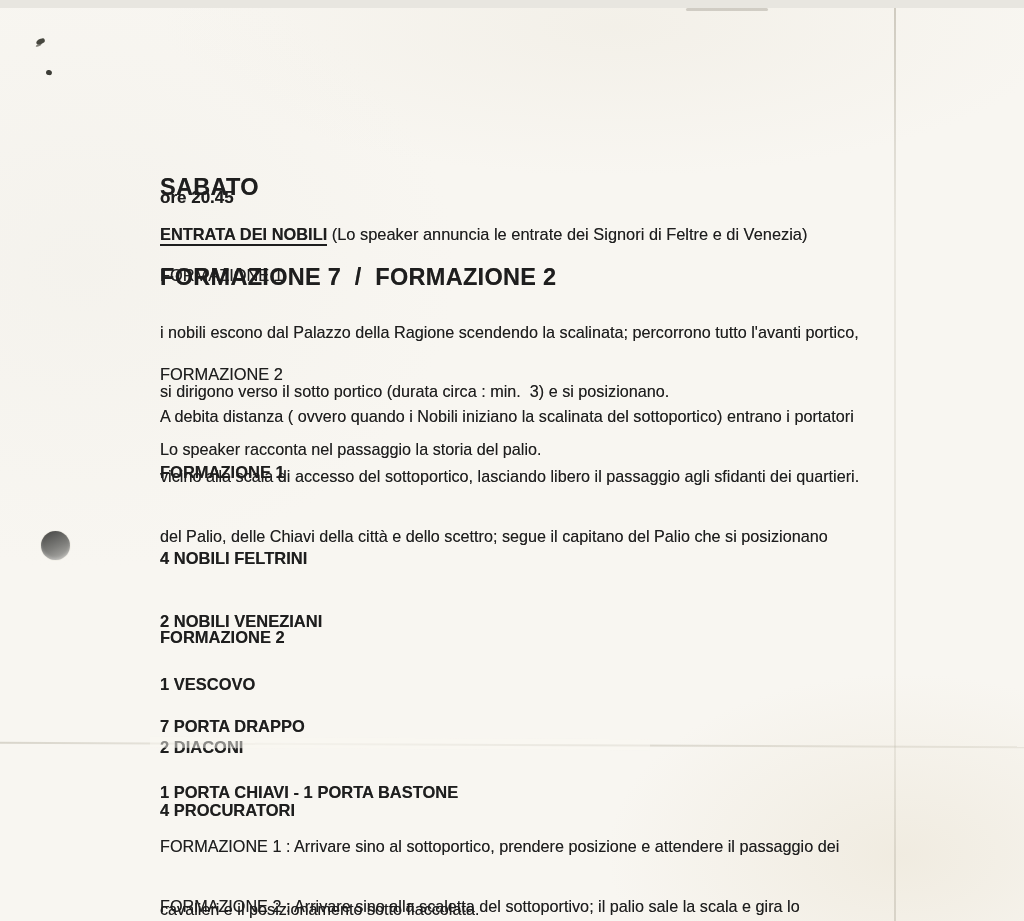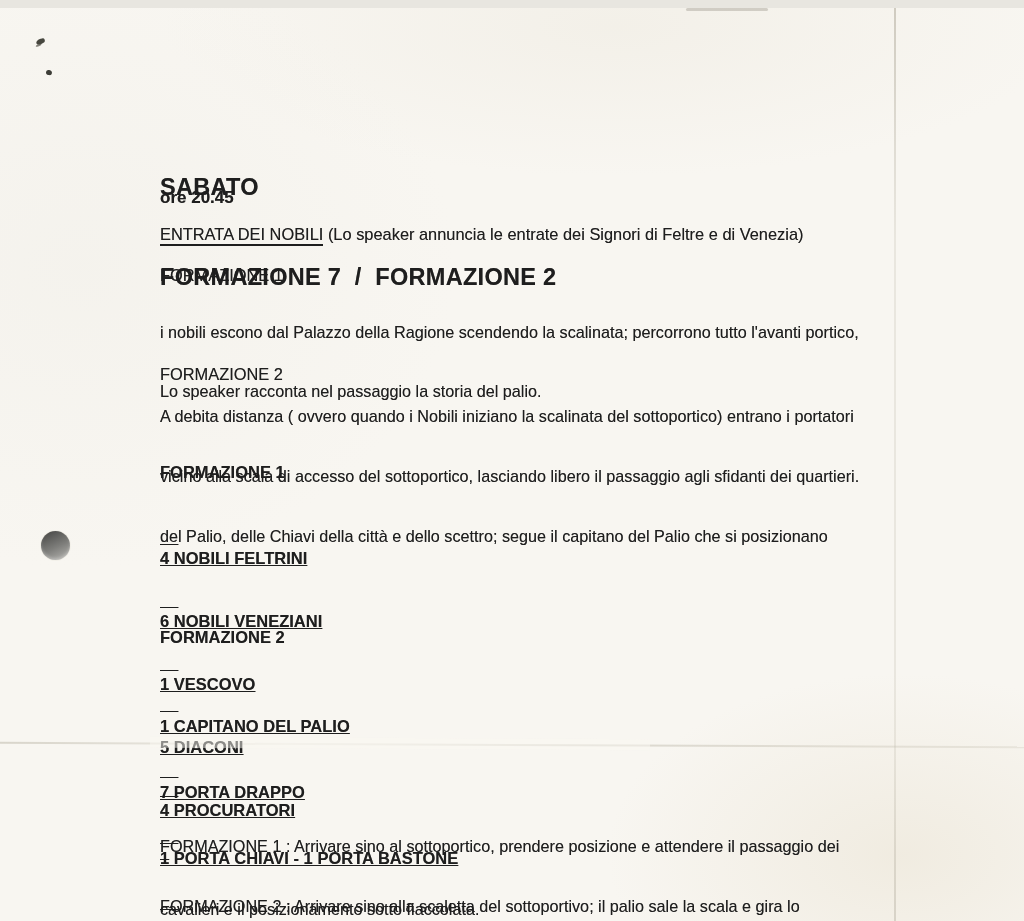--- a/index.html
+++ b/index.html
@@ -14,30 +14,30 @@
     background:
       radial-gradient(ellipse 420px 260px at 88% 92%, rgba(234,227,211,0.55), rgba(234,227,211,0) 70%),
       radial-gradient(ellipse 520px 420px at 8% 28%, rgba(242,240,234,0.6), rgba(242,240,234,0) 72%),
       radial-gradient(ellipse 600px 200px at 60% 2%, rgba(238,234,224,0.5), rgba(238,234,224,0) 75%),
       #f8f6f1;
   }
   .txt{position:absolute;left:160px;white-space:pre;z-index:2;text-shadow:0 0 0.5px rgba(30,30,30,0.55);}
   .doc-title{top:104px;font-size:23.5px;font-weight:bold;line-height:30px;letter-spacing:0.3px;}
   .time-label{top:180px;font-size:17px;font-weight:bold;}
   .entry-line{top:217px;font-size:16.4px;}
-  .entry-title{font-weight:normal;display:inline-block;border-bottom:2px solid #1e1e1e;}
+  .entry-title{font-weight:bold;display:inline-block;border-bottom:2px solid #1e1e1e;}
   .sec-heading{font-size:16.4px;}
   .sec1-heading{top:258px;}
   .para{font-size:16.2px;}
   .sec1-para{top:276px;line-height:19.5px;}
   .sec2-heading{top:357px;}
   .sec2-para{top:358px;line-height:20px;}
   .roster-heading{font-size:16.5px;font-weight:bold;}
   .form1-heading{top:455px;}
-  .roster{font-size:16.5px;font-weight:bold;text-decoration:underline;}
+  .roster{font-size:16.5px;font-weight:bold;}
   .form1-list{top:498px;line-height:21px;}
   .form2-heading{top:620px;}
   .form2-list{top:663px;line-height:22px;}
   .form2-list div:nth-child(4){color:#3f3f3e;opacity:0.88;}
   .instr{font-size:16.2px;line-height:21px;}
   .instr1{top:786px;}
   .instr2{top:846px;}
 
   
   .crease-v{
@@ -94,42 +94,42 @@
     <div>FORMAZIONE 7  /  FORMAZIONE 2</div>
   </div>
 
   <div class="txt time-label">ore 20.45</div>
 
   <div class="txt entry-line"><span class="entry-title">ENTRATA DEI NOBILI</span><span> (Lo speaker annuncia le entrate dei Signori di Feltre e di Venezia)</span></div>
 
   <div class="txt sec-heading sec1-heading">FORMAZIONE 1</div>
   <div class="txt para sec1-para">
     <div>i nobili escono dal Palazzo della Ragione scendendo la scalinata; percorrono tutto l'avanti portico,</div>
+    <div>si dirigono verso il sotto portico (durata circa : min.  3) e si posizionano.</div>
     <div>Lo speaker racconta nel passaggio la storia del palio.</div>
   </div>
 
   <div class="txt sec-heading sec2-heading">FORMAZIONE 2</div>
   <div class="txt para sec2-para">
     <div>A debita distanza ( ovvero quando i Nobili iniziano la scalinata del sottoportico) entrano i portatori</div>
     <div>vicino alla scala di accesso del sottoportico, lasciando libero il passaggio agli sfidanti dei quartieri.</div>
     <div>del Palio, delle Chiavi della città e dello scettro; segue il capitano del Palio che si posizionano</div>
   </div>
 
   <div class="txt roster-heading form1-heading">FORMAZIONE 1</div>
   <div class="txt roster form1-list">
     <div>4 NOBILI FELTRINI</div>
-    <div>6 NOBILI VENEZIANI</div>
+    <div>2 NOBILI VENEZIANI</div>
     <div>1 VESCOVO</div>
-    <div>5 DIACONI</div>
+    <div>2 DIACONI</div>
     <div>4 PROCURATORI</div>
   </div>
 
   <div class="txt roster-heading form2-heading">FORMAZIONE 2</div>
   <div class="txt roster form2-list">
-    <div>1 CAPITANO DEL PALIO</div>
     <div>7 PORTA DRAPPO</div>
     <div>1 PORTA CHIAVI - 1 PORTA BASTONE</div>
     
   </div>
 
   <div class="crease-fade"></div>
 
   <div class="txt instr instr1">
     <div>FORMAZIONE 1 : Arrivare sino al sottoportico, prendere posizione e attendere il passaggio dei</div>
     <div>cavalieri e il posizionamento sotto fiaccolata.</div>

